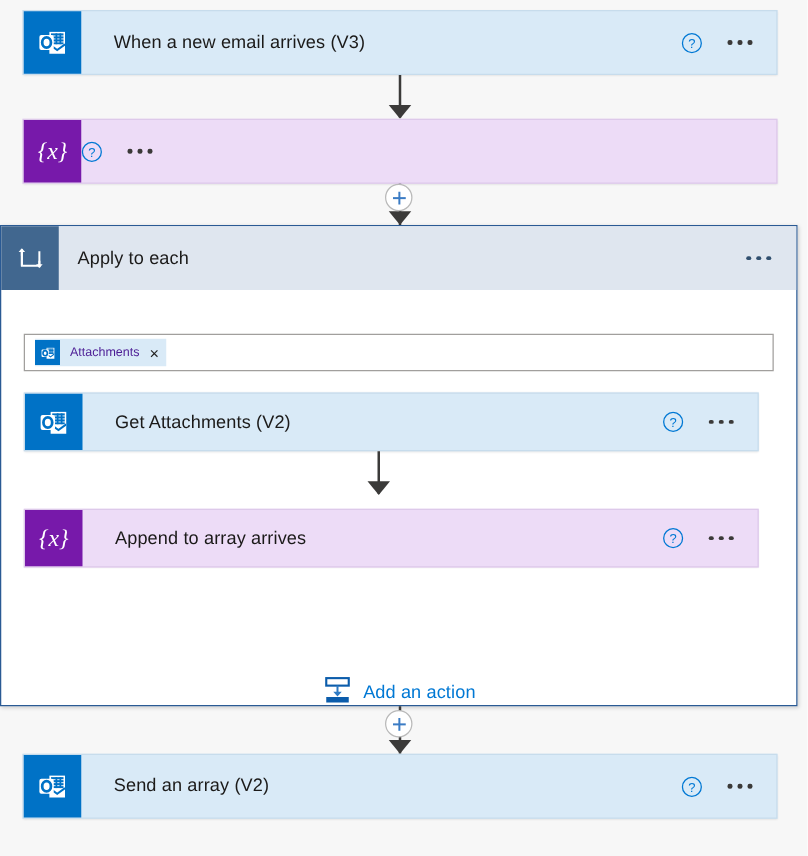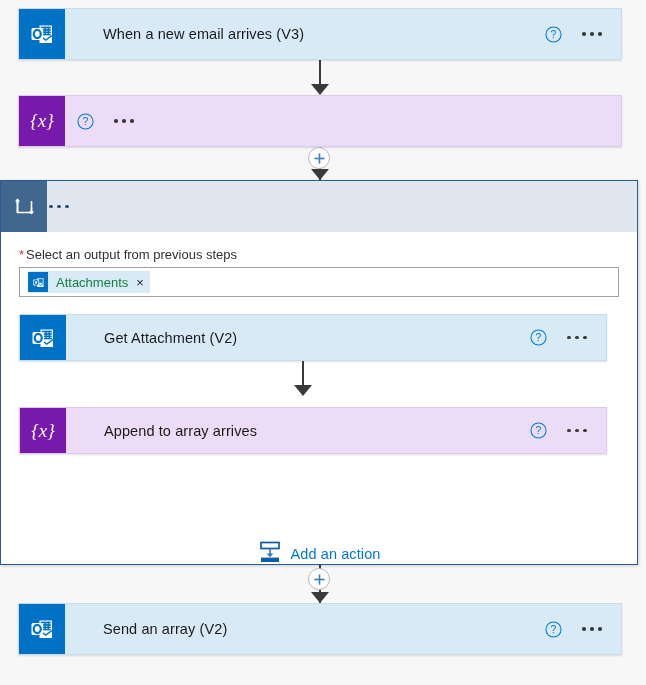--- a/index.html
+++ b/index.html
@@ -28,21 +28,20 @@
   .card {
     position: absolute;
     left: 18px;
     width: 604px;
     height: 52px;
     display: flex;
     align-items: stretch;
     box-sizing: border-box;
     border: 1px solid #d7d7d7;
     box-shadow: 0 0.6px 1.8px rgba(0,0,0,0.12);
-    gap: 12px;
   }
   .card.blue   { background: #d9eaf7; border-color: #c7dcec; }
   .card.purple { background: #eddcf7; border-color: #ddc9ea; }
 
   .card-icon {
     width: 46px;
     min-width: 46px;
     display: flex;
     align-items: center;
     justify-content: center;
@@ -204,22 +203,22 @@
   .token-icon {
     width: 20px;
     height: 20px;
     background: #0072c6;
     display: flex;
     align-items: center;
     justify-content: center;
     margin-right: 8px;
   }
   .token-label {
-    font-size: 13px;
-    color: #15803d;
+    font-size: 10px;
+    color: #4c1d95;
     white-space: nowrap;
   }
   .token-x {
     margin-left: 8px;
     font-size: 13px;
     color: #201f1e;
     line-height: 1;
     cursor: pointer;
   }
 
@@ -324,34 +323,32 @@
       <div class="scope-icon">
         <svg width="25" height="25" viewBox="0 0 25 25" aria-hidden="true">
           <path d="M5.5 7 L5.5 18.5 L19.5 18.5 L19.5 7" fill="none" stroke="#ffffff" stroke-width="1.6"></path>
           <path d="M5.5 7 L5.5 18.5" fill="none" stroke="#ffffff" stroke-width="1.6"></path>
           <path d="M5.5 10.5 L5.5 5.2" fill="none" stroke="#ffffff" stroke-width="1.6"></path>
           <path d="M2.9 7.6 L5.5 4.6 L8.1 7.6 Z" fill="#ffffff"></path>
           <path d="M19.5 14.5 L19.5 19.8" fill="none" stroke="#ffffff" stroke-width="1.6"></path>
           <path d="M16.9 17.4 L19.5 20.4 L22.1 17.4 Z" fill="#ffffff"></path>
         </svg>
       </div>
+      <div class="scope-title">Apply to each</div>
       <div class="scope-actions">
         <span class="ellipsis light">
             <i></i>
             <i></i>
             <i></i>
           </span>
       </div>
     </div>
 
     <div class="scope-body">
 
-      <div class="field-label">
-        <span class="req">*</span><span>Select an output from previous steps</span>
-      </div>
 
       <div class="token-box">
         <span class="token">
           <span class="token-icon">
             <svg width="13" height="13" viewBox="0 0 26 26" aria-hidden="true">
               <rect x="10.5" y="4.5" width="12.5" height="11.5" fill="#ffffff"></rect>
               <rect x="11.8" y="5.7" width="10" height="1.7" fill="#0072c6"></rect>
               <rect x="11.8" y="8.1" width="10" height="1.7" fill="#0072c6"></rect>
               <rect x="11.8" y="10.5" width="10" height="1.7" fill="#0072c6"></rect>
               <rect x="11.8" y="12.9" width="10" height="1.7" fill="#0072c6"></rect>
@@ -377,21 +374,21 @@
             <rect x="11.8" y="10.5" width="10" height="1.7" fill="#0072c6"></rect>
             <rect x="11.8" y="12.9" width="10" height="1.7" fill="#0072c6"></rect>
             <rect x="15.4" y="5.7" width="1.4" height="9" fill="#0072c6"></rect>
             <rect x="18.6" y="5.7" width="1.4" height="9" fill="#0072c6"></rect>
             <path d="M10.5 14.5 L23 14.5 L23 22 L10.5 22 Z" fill="#ffffff"></path>
             <path d="M10.5 14.5 L16.75 19 L23 14.5" fill="none" stroke="#0072c6" stroke-width="1.5"></path>
             <rect x="2.5" y="7" width="11.5" height="12" rx="1.6" fill="#ffffff"></rect>
             <ellipse cx="8.25" cy="13" rx="3.5" ry="4.1" fill="none" stroke="#0072c6" stroke-width="2.2"></ellipse>
           </svg>
         </div>
-        <div class="card-title">Get Attachment (V2)</div>
+        <div class="card-title">Get Attachments (V2)</div>
         <div class="card-actions">
           <span>
             <svg class="help-icon" viewBox="0 0 18 18" aria-hidden="true">
               <circle cx="9" cy="9" r="8" fill="none" stroke="#0078d4" stroke-width="1.1"></circle>
               <text x="9" y="13" text-anchor="middle" font-family="Liberation Sans, sans-serif" font-size="11" fill="#0078d4">?</text>
             </svg>
           </span>
           <span class="ellipsis">
               <i></i>
               <i></i>

